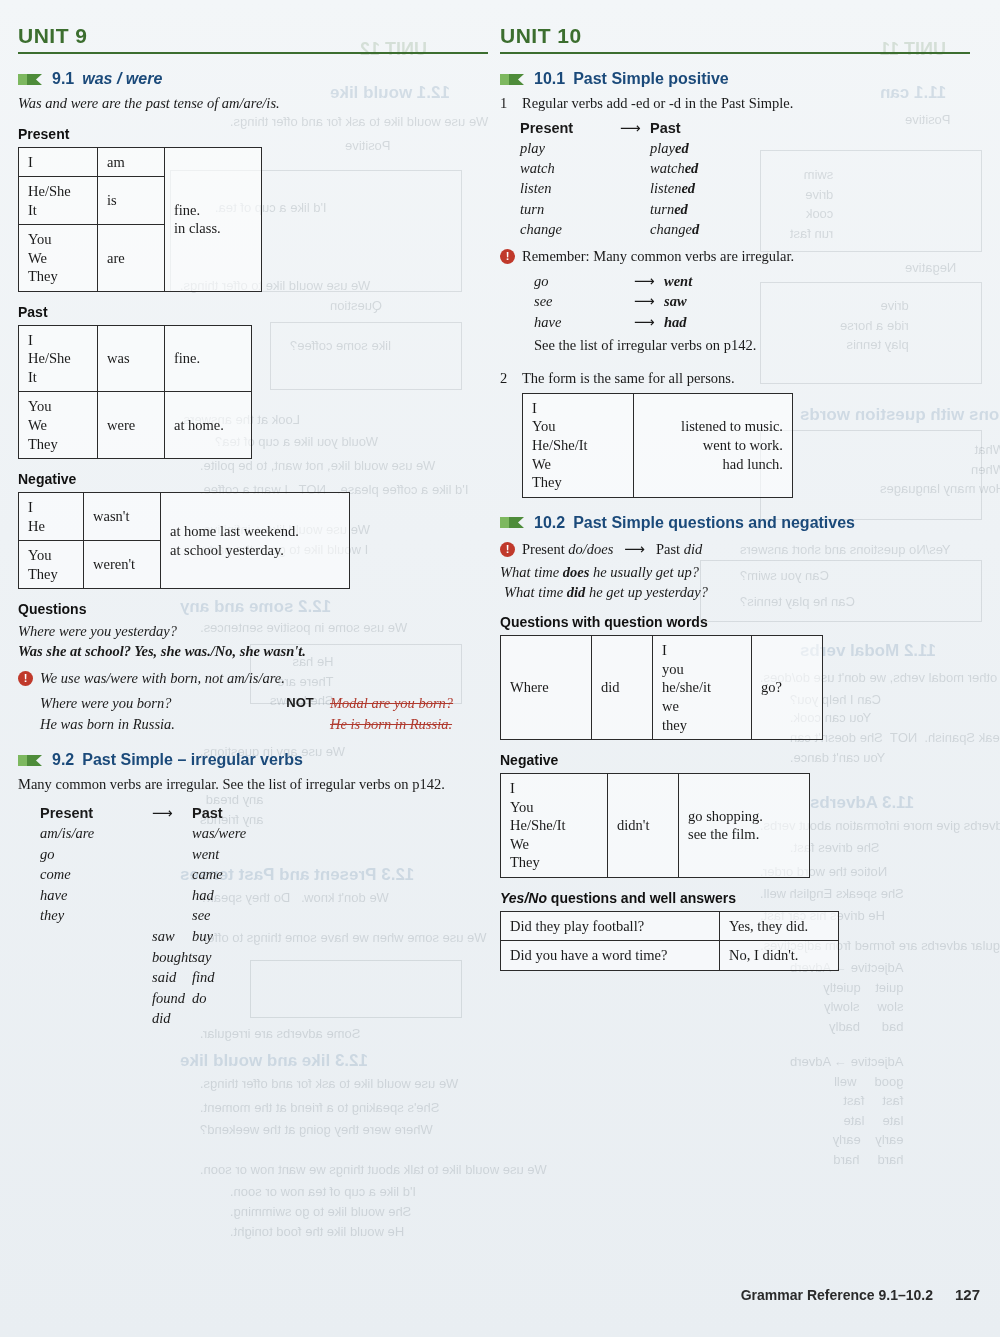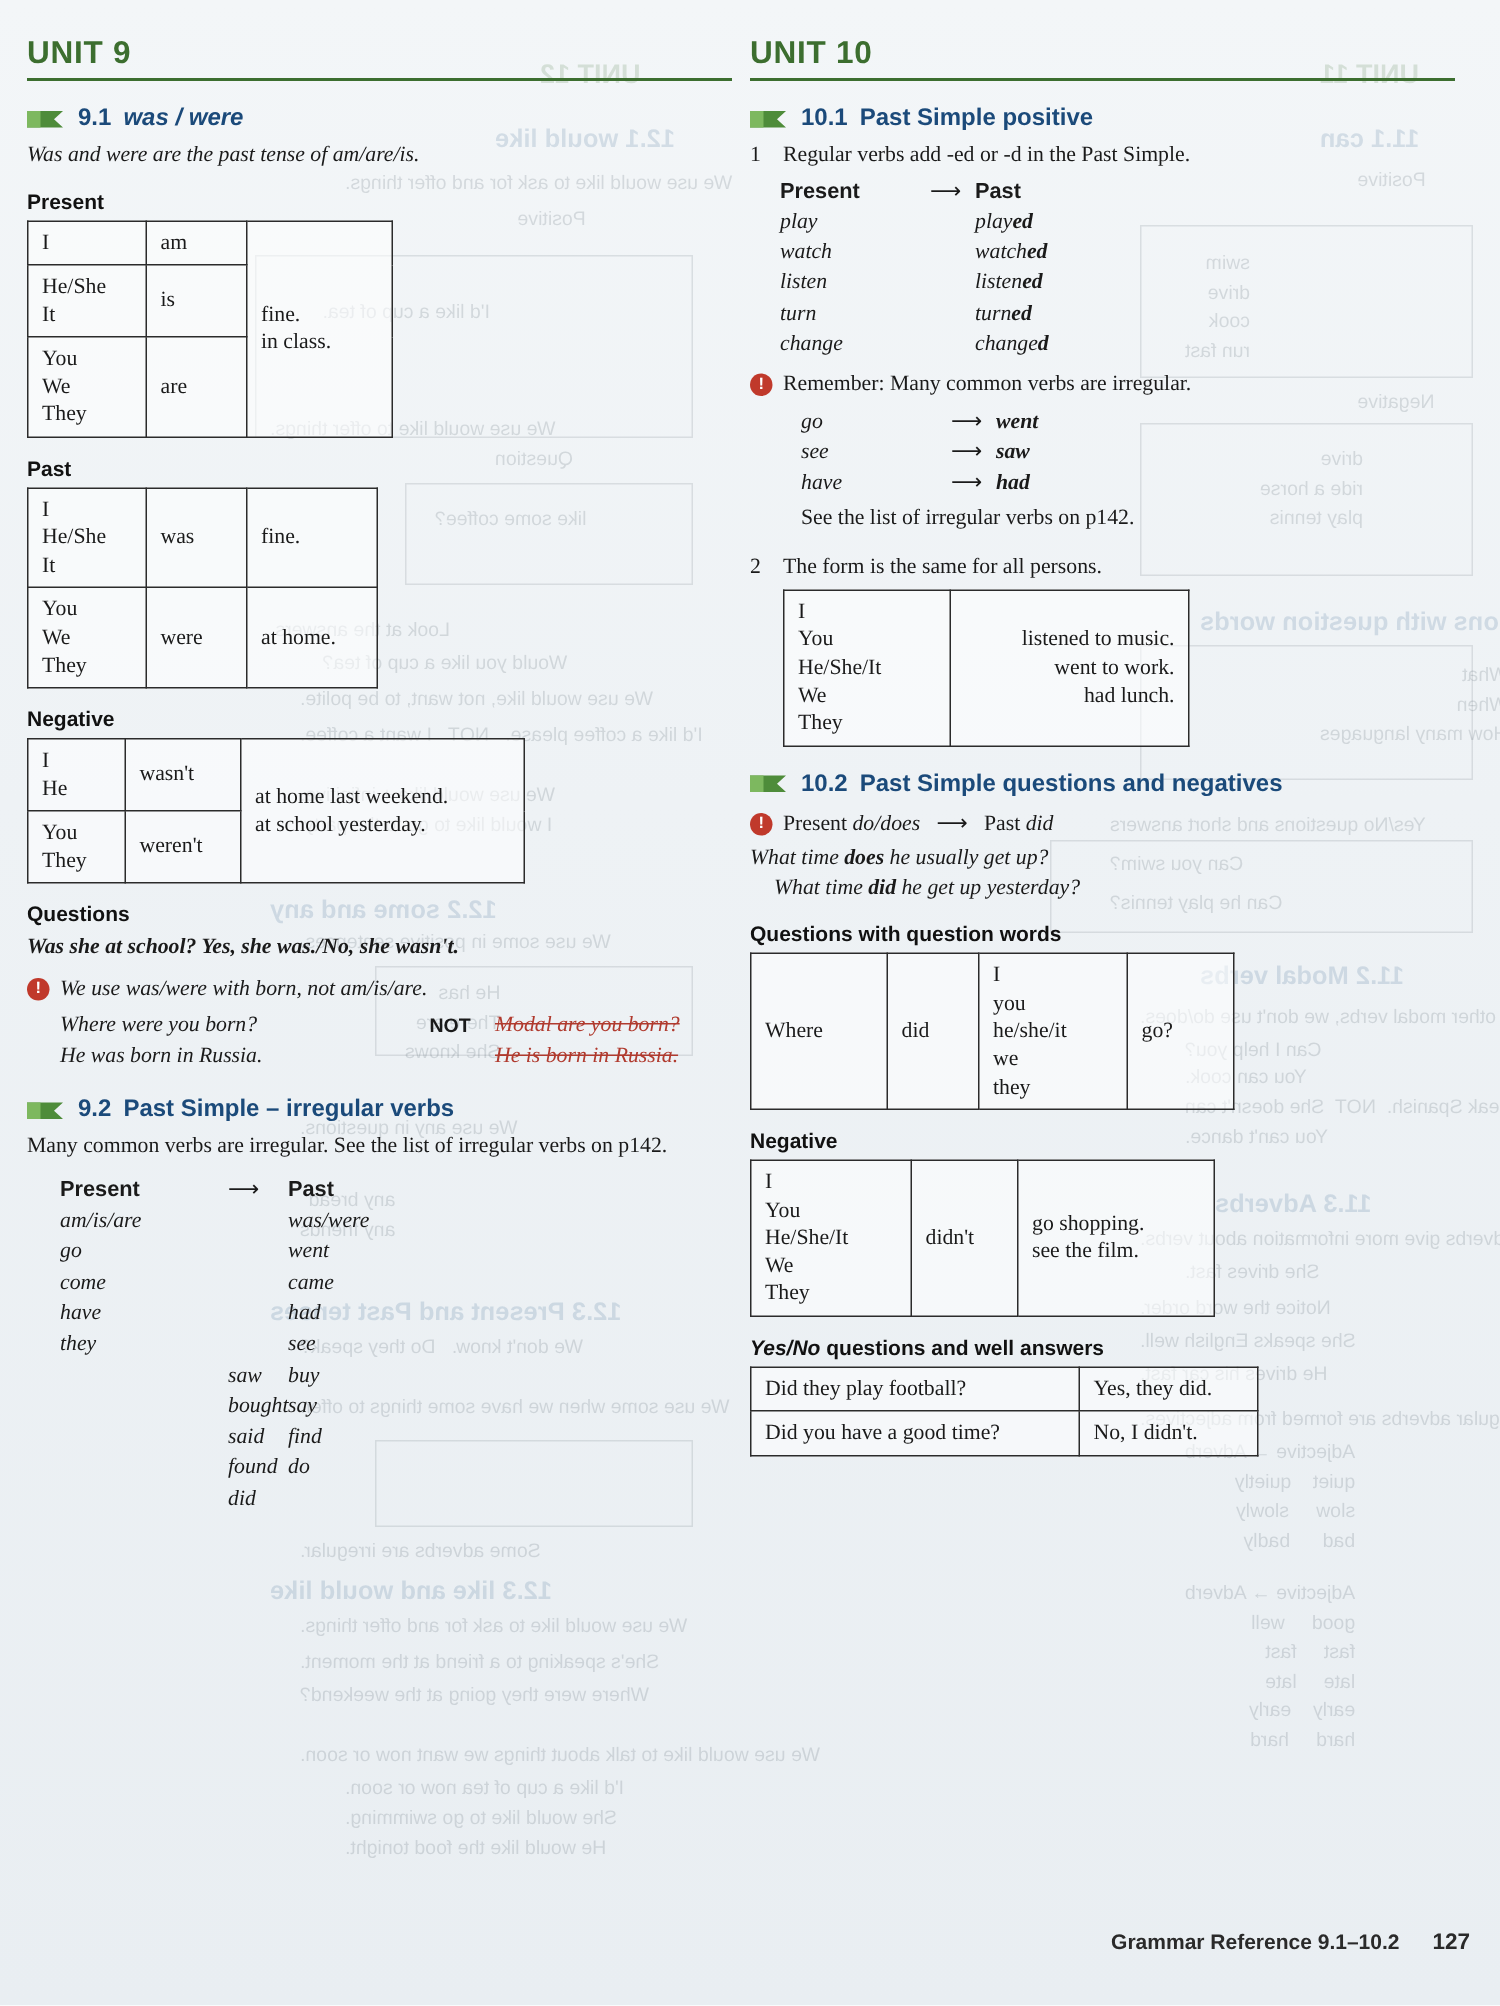--- a/index.html
+++ b/index.html
@@ -390,20 +390,23 @@
     </tr>
     <tr>
       <td class="plain">You
 They</td>
       <td class="plain">weren't</td>
     </tr>
   </tbody>
     </table>
 
   <div class="label">Questions</div>
+  <div class="para" style="margin:2px 0 0 0;">
+    <em>Where were you yesterday?</em>
+  </div>
   <div class="para" style="margin:0 0 8px 0;">
     <em><b>Was she at school?  Yes, she was./No, she wasn't.</b></em>
   </div>
 
   <div class="note">
     <span class="bang">!</span>
     <span class="body"><em>We use was/were with born, not am/is/are.</em></span>
   </div>
   <div class="notline">
     <span><em>Where were you born?</em></span>
@@ -566,21 +569,21 @@
 
   <div class="note">
     <span class="bang">!</span>
     <span class="body">
       <span>Present <em>do/does</em> &nbsp;&nbsp;⟶&nbsp;&nbsp; Past <em>did</em></span>
     </span>
   </div>
   <div class="para indent" style="margin:0;">
     <em>What time <b>does</b> he usually get up?</em>
   </div>
-  <div class="para indent" style="margin:0 0 8px 16px;">
+  <div class="para indent" style="margin:0 0 8px 4px;">
     <em>What time <b>did</b> he get up yesterday?</em>
   </div>
 
   <div class="label">Questions with question words</div>
   <table class="grid">
     <tbody>
         <tr>
       <td class="plain" style="width:72px;">Where</td>
       <td class="plain" style="width:42px;">did</td>
       <td class="plain" style="width:80px;">I
@@ -612,21 +615,21 @@
   <div class="label">
     <em>Yes/No</em> <span>questions and well answers</span>
   </div>
   <table class="grid">
     <tbody>
         <tr>
       <td class="plain" style="width:200px;">Did they play football?</td>
       <td class="plain" style="width:100px;">Yes, they did.</td>
     </tr>
     <tr>
-      <td class="plain">Did you have a good time?</td>
+      <td class="plain">Did you have a word time?</td>
       <td class="plain">No, I didn't.</td>
     </tr>
   </tbody>
     </table>
 </div>
 
 <div class="footer">
   <span>Grammar Reference 9.1–10.2</span>
   <span class="fnum">127</span>
 </div>

